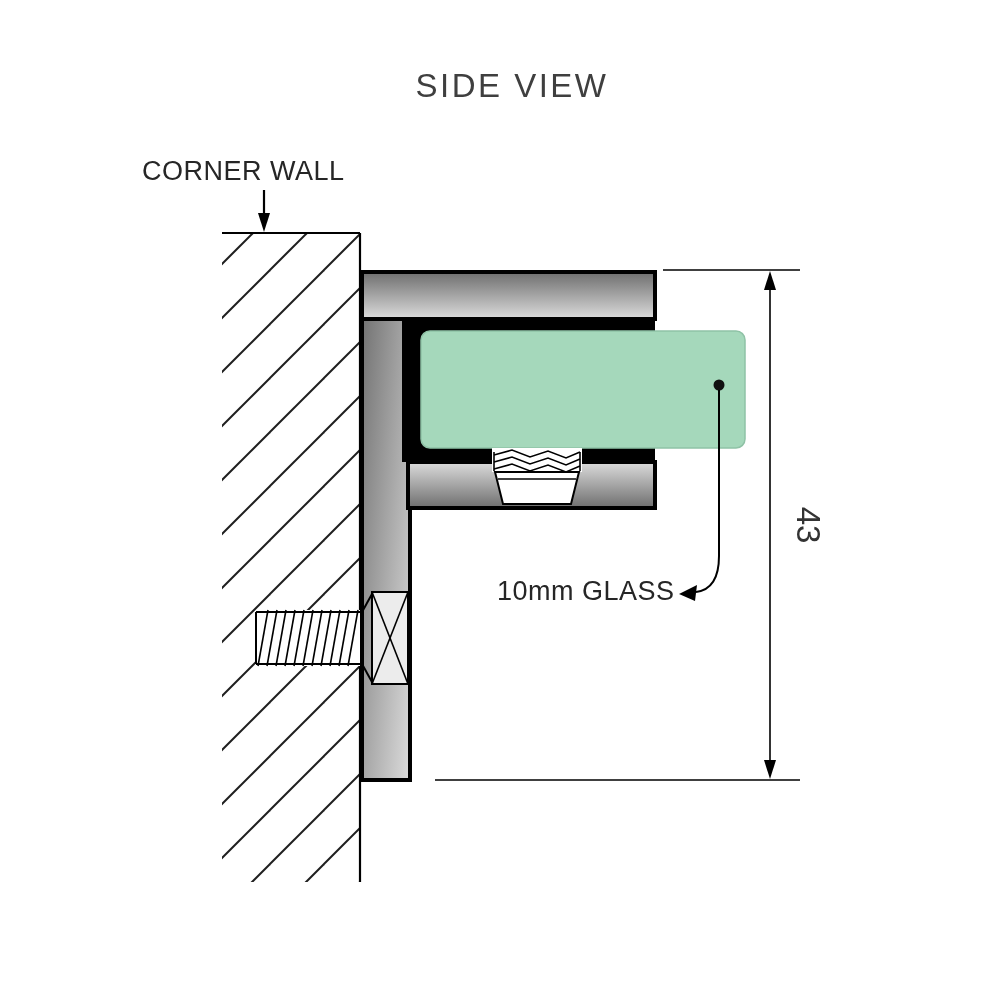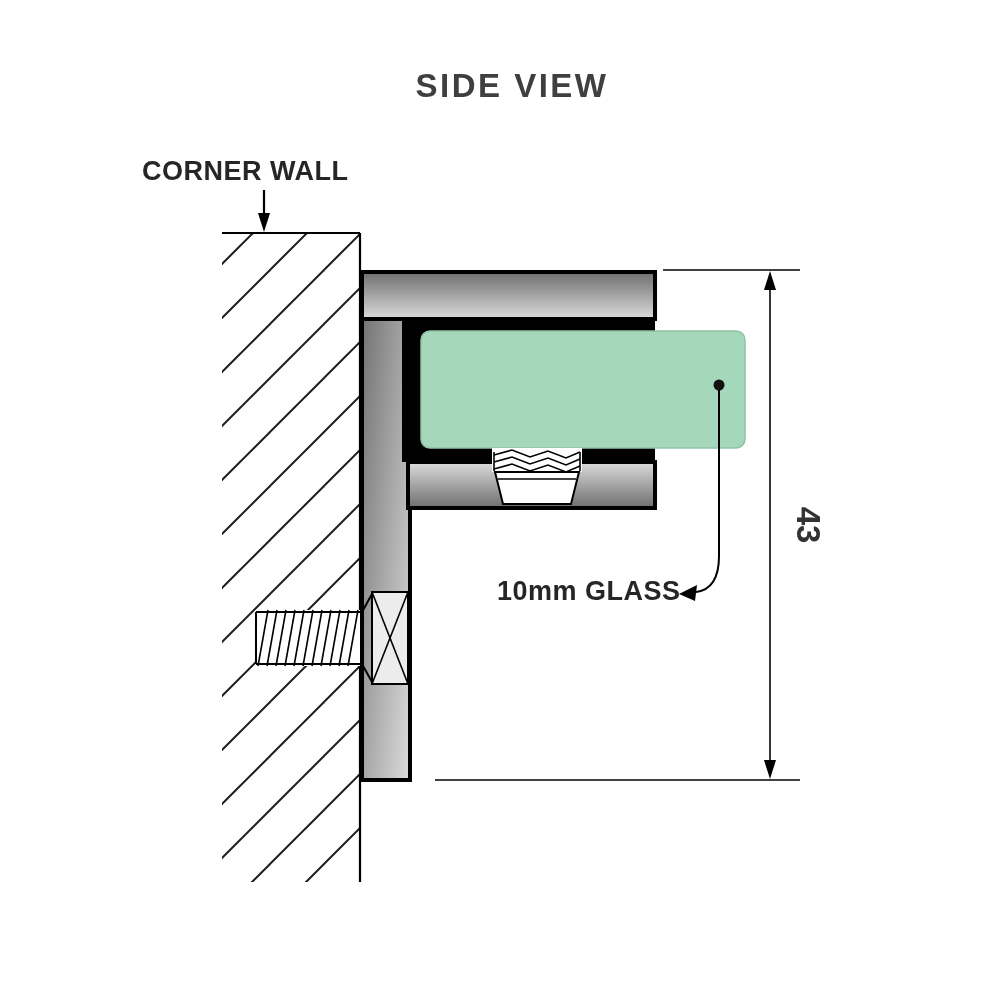--- a/index.html
+++ b/index.html
@@ -4,21 +4,21 @@
 <style>
   html, body {
     margin: 0;
     padding: 0;
     width: 1000px;
     height: 1000px;
     background: #ffffff;
     overflow: hidden;
     font-family: "Liberation Sans", sans-serif;
   }
-  .stage { position: relative; width: 1000px; height: 1000px; font-weight: bold; }
+  .stage { position: relative; width: 1000px; height: 1000px; }
   svg { display: block; }
   .title-text {
     font-family: "Liberation Sans", sans-serif;
     font-size: 33px;
     letter-spacing: 2.5px;
     fill: #3f3f3f;
   }
   .label-text {
     font-family: "Liberation Sans", sans-serif;
     font-size: 27px;

